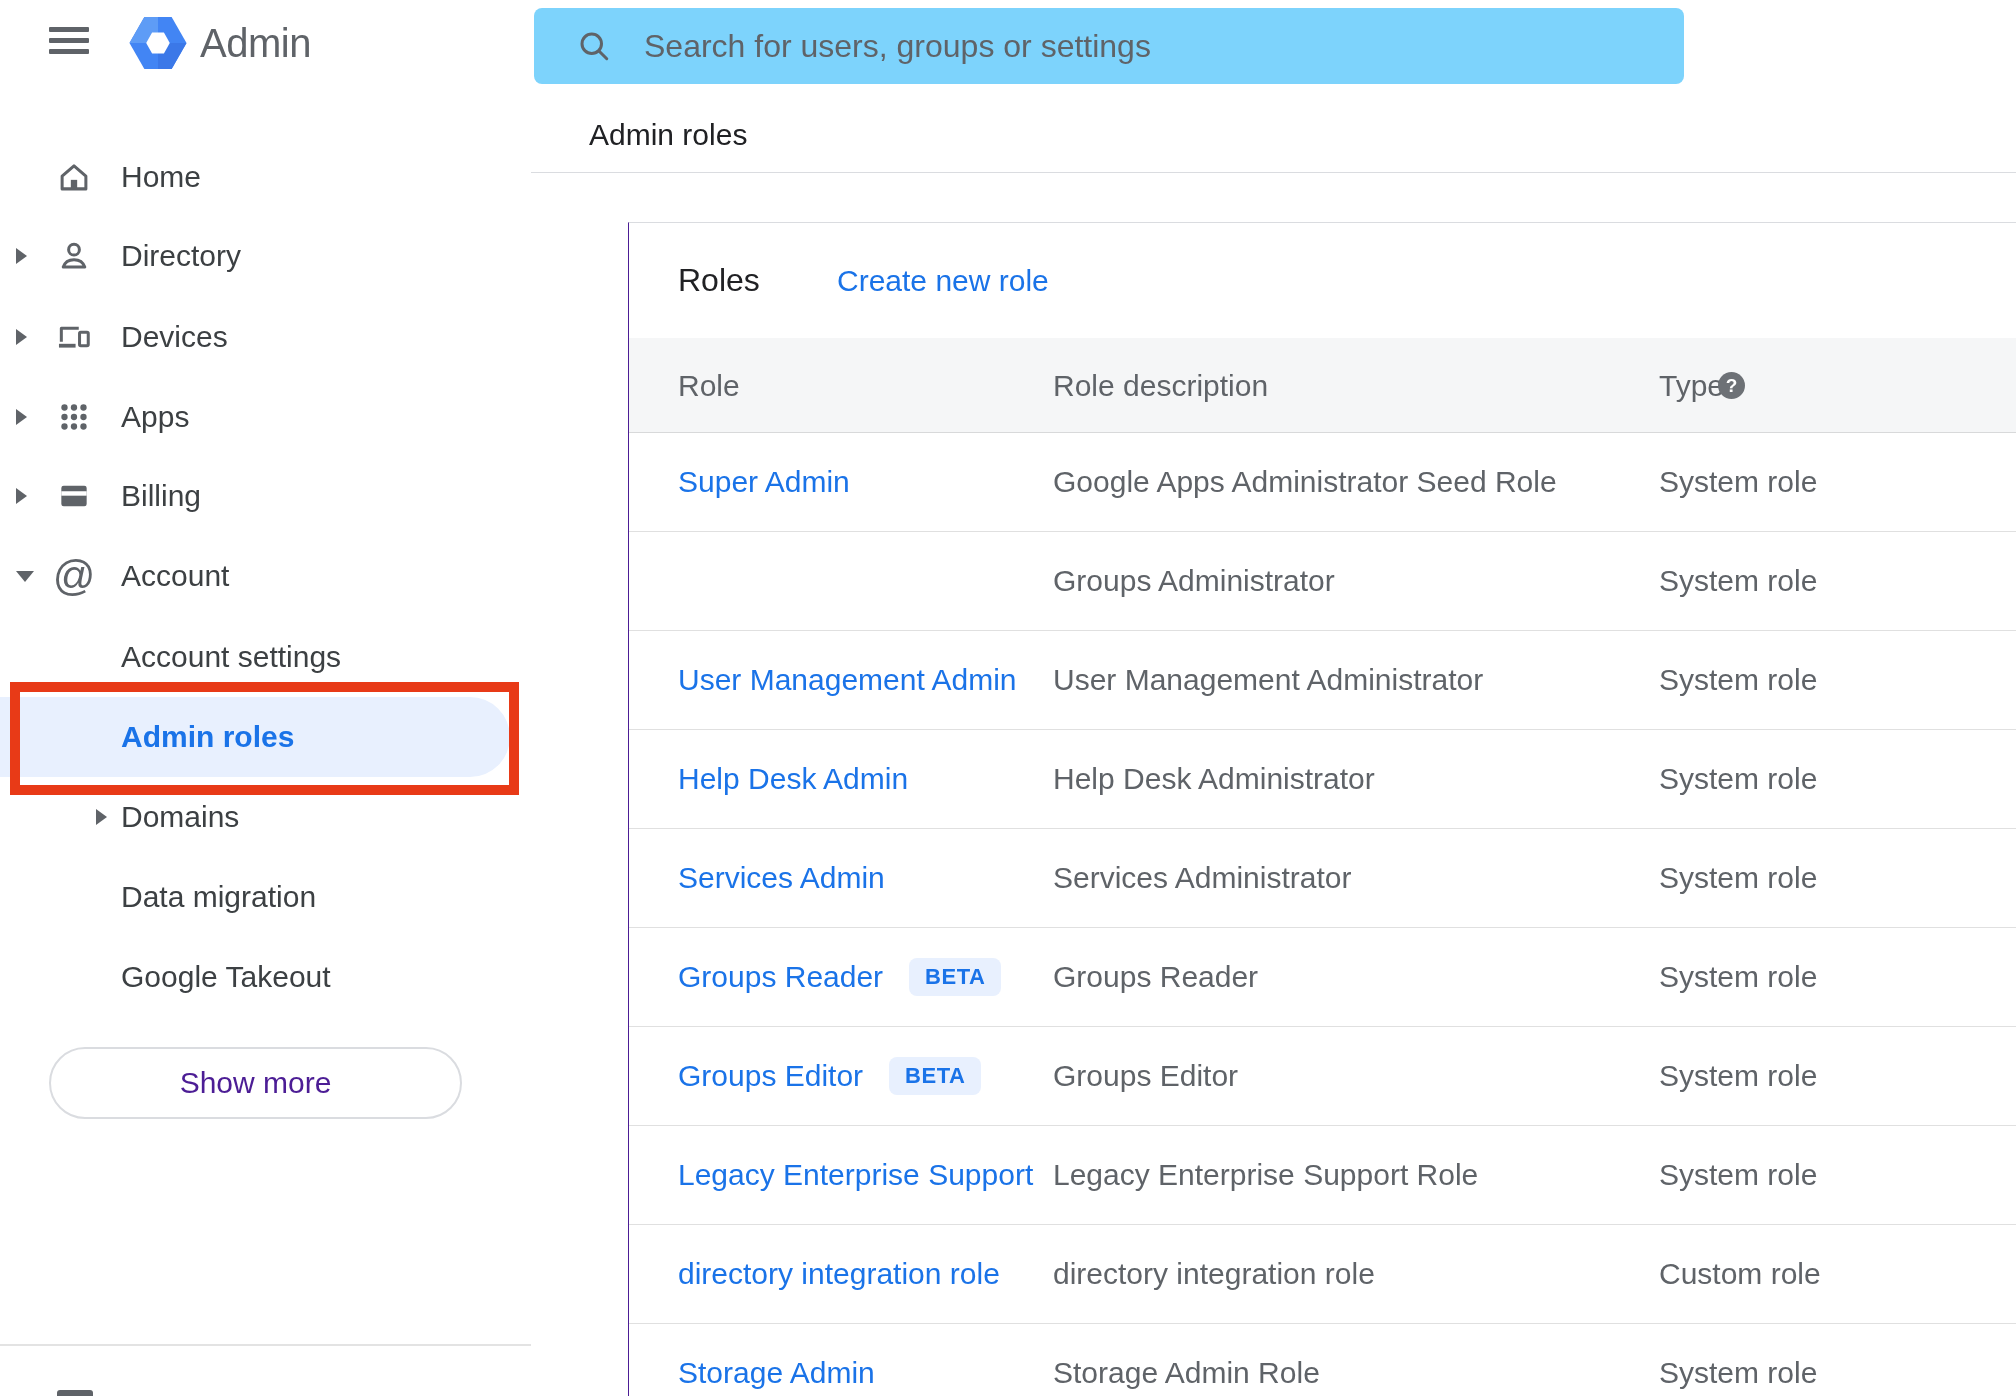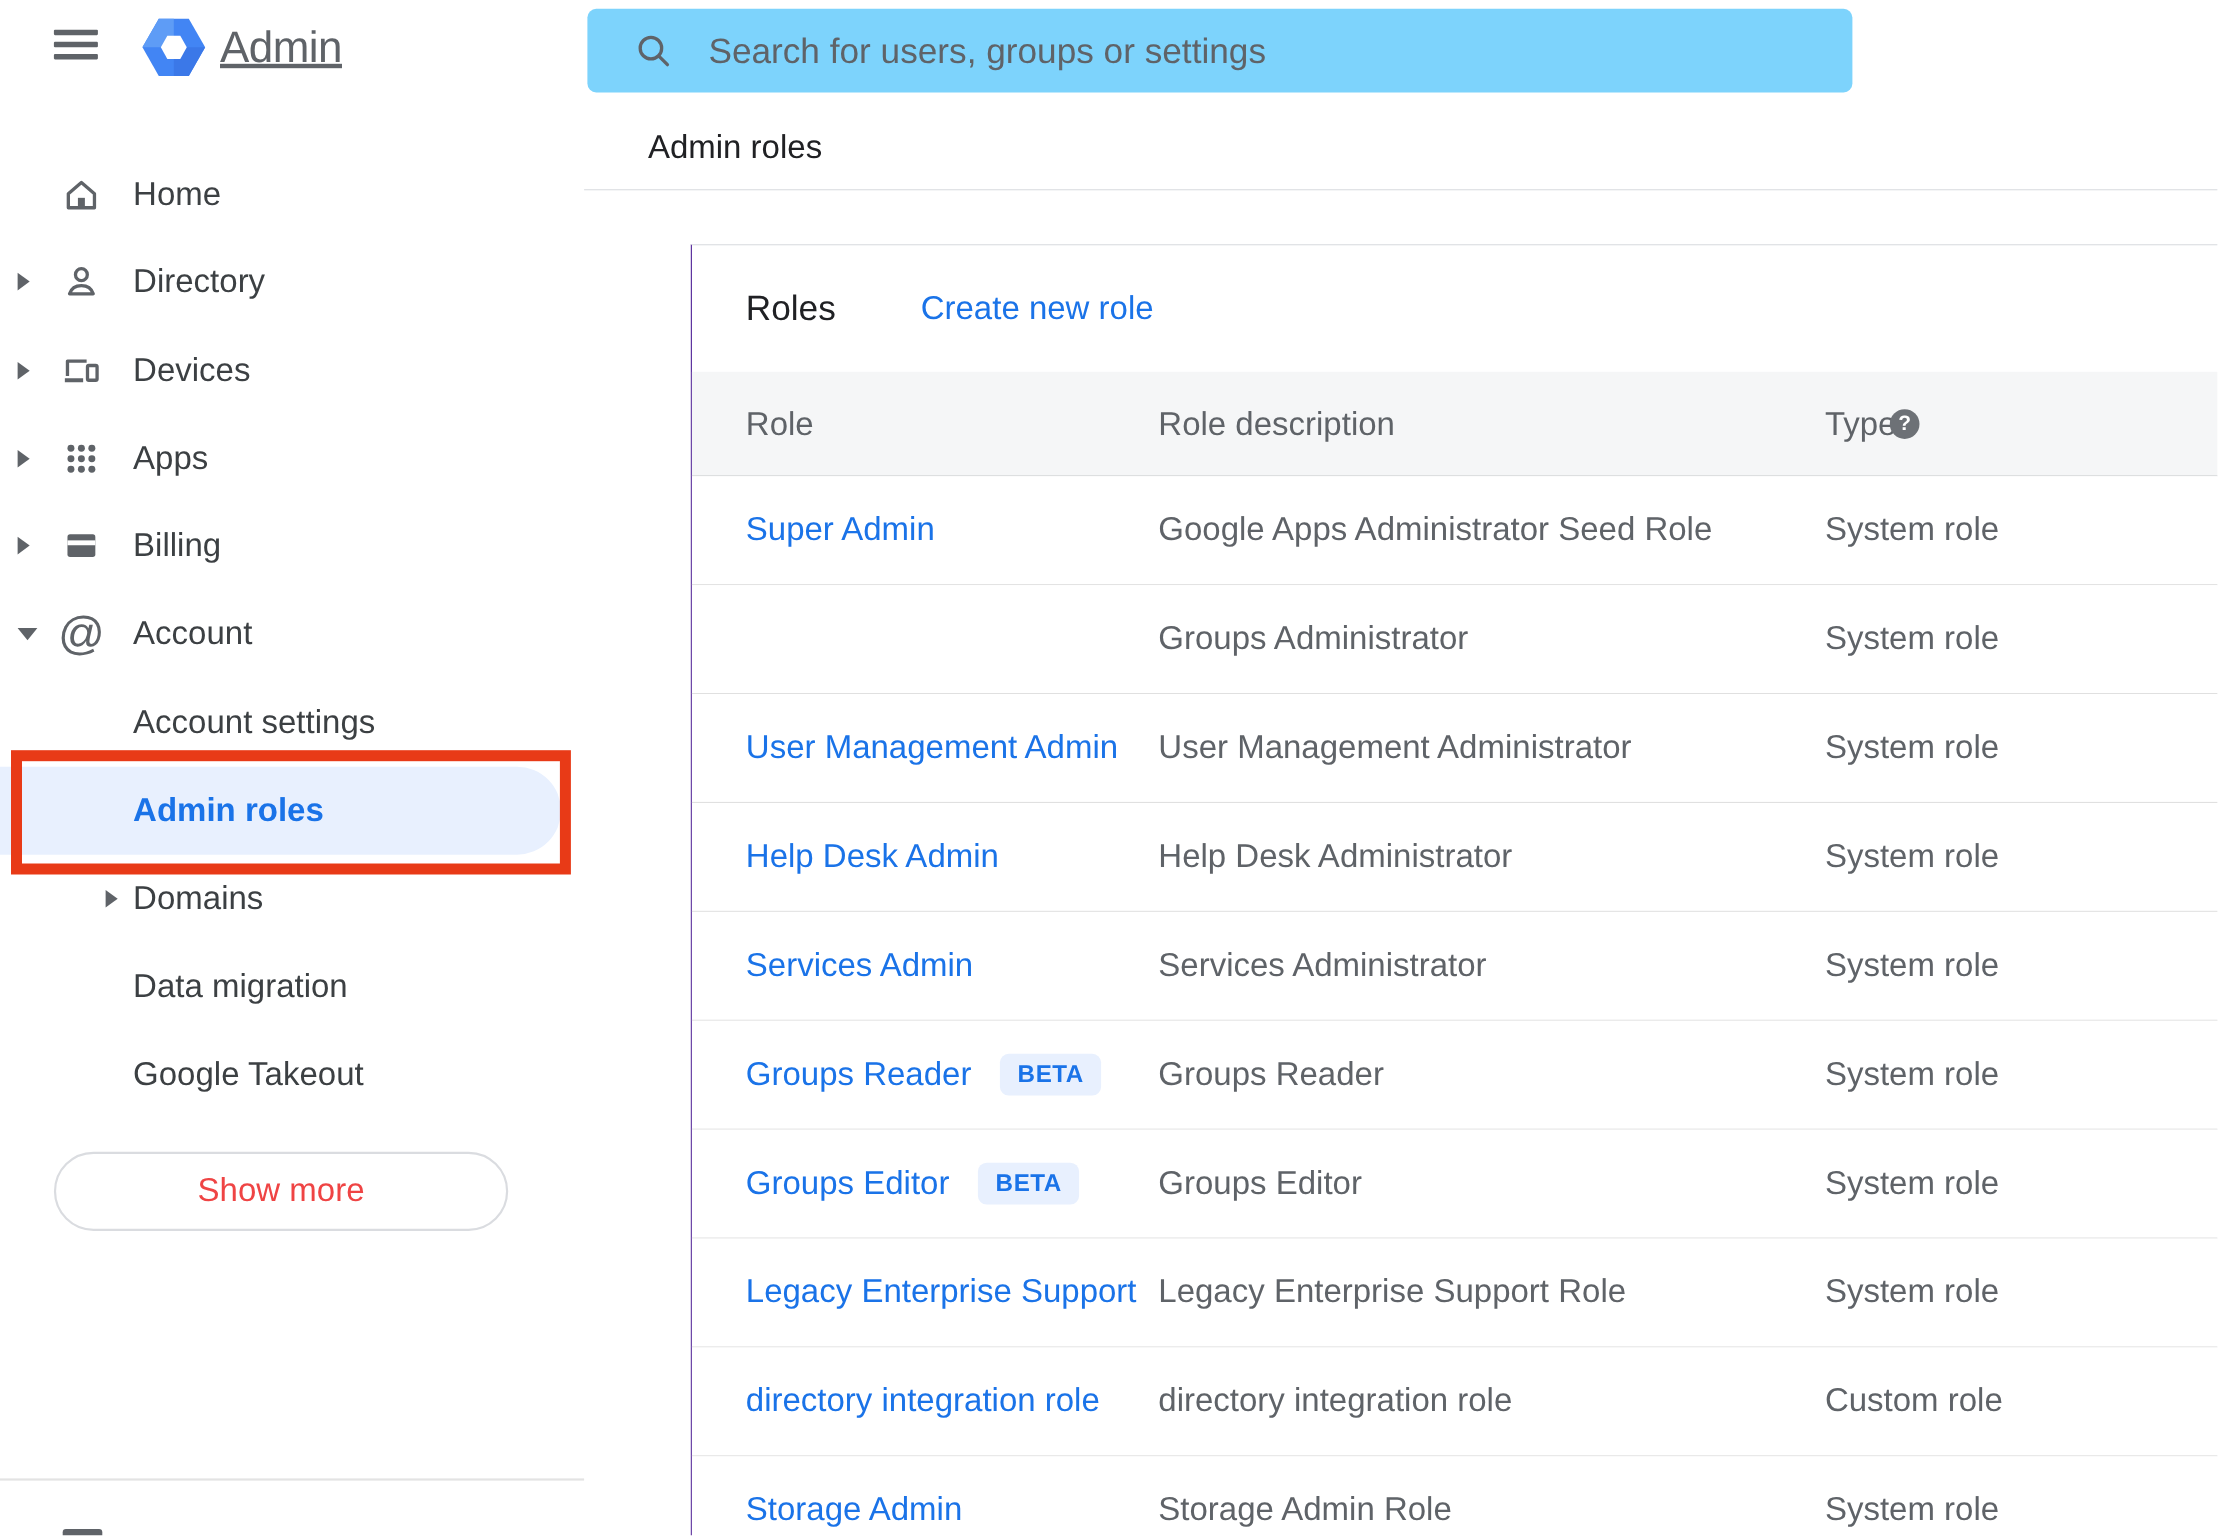--- a/index.html
+++ b/index.html
@@ -6,35 +6,35 @@
   body{
     width:2016px;height:1396px;overflow:hidden;position:relative;
     background:#fff;font-family:"Liberation Sans","DejaVu Sans",sans-serif;
     -webkit-font-smoothing:antialiased;
   }
   
   #sidebar{position:absolute;left:0;top:0;width:531px;height:1396px;background:#fff;}
   #hamburger{position:absolute;left:49px;top:27px;width:40px;height:28px;cursor:pointer;}
   #hamburger .bar{width:40px;height:5px;background:#5f6368;border-radius:1px;margin-bottom:6px;}
   #logo{position:absolute;left:127px;top:12px;width:62px;height:62px;}
-  #brand{position:absolute;left:200px;top:20px;font-size:40px;line-height:46px;color:#5f6368;letter-spacing:-0.5px;text-decoration:underline;}
+  #brand{position:absolute;left:200px;top:20px;font-size:40px;line-height:46px;color:#5f6368;letter-spacing:-0.5px;}
   .nav-item{position:absolute;left:0;width:531px;height:80px;display:flex;align-items:center;cursor:pointer;}
   .nav-item .arrow-slot{position:absolute;left:16px;width:24px;display:flex;justify-content:flex-start;}
   .nav-item.sub .arrow-slot{left:96px;}
   .tri-right{width:0;height:0;border-top:8px solid transparent;border-bottom:8px solid transparent;border-left:11px solid #5f6368;}
   .tri-down{width:0;height:0;border-left:9px solid transparent;border-right:9px solid transparent;border-top:11px solid #5f6368;}
   .nav-item .nav-icon{position:absolute;left:55px;width:38px;height:38px;display:flex;align-items:center;justify-content:center;}
   .nav-item .nav-label{position:absolute;left:121px;font-size:30px;color:#3c4043;white-space:nowrap;}
   .nav-item.selected{width:510px;background:#e8f0fe;border-radius:0 40px 40px 0;}
   .nav-item.selected .nav-label{color:#1a73e8;font-weight:700;}
   .at-glyph{font-size:42px;color:#5f6368;font-weight:500;line-height:38px;}
   #annotation-box{position:absolute;left:10px;top:682px;width:489px;height:93px;border:10px solid #e83a17;z-index:6;pointer-events:none;}
   #show-more{position:absolute;left:49px;top:1047px;width:409px;height:68px;border:2px solid #dadce0;
     border-radius:36px;background:#fff;display:flex;align-items:center;justify-content:center;
-    font-size:30px;color:#ef4444;cursor:pointer;}
+    font-size:30px;color:#4c1d95;cursor:pointer;}
   #sidebar-divider{position:absolute;left:0;top:1344px;width:531px;height:2px;background:#e3e3e3;}
   #partial-icon{position:absolute;left:57px;top:1390px;width:36px;height:6px;background:#5f6368;border-radius:3px 3px 0 0;}
   
   #searchbar{position:absolute;left:534px;top:8px;width:1150px;height:76px;background:#7dd3fc;
     border-radius:8px;display:flex;align-items:center;cursor:text;}
   #searchbar .mag{margin-left:42px;width:36px;height:36px;flex:0 0 auto;}
   #search-placeholder{margin-left:32px;font-size:32px;color:#5f6368;white-space:nowrap;}
   #breadcrumb{position:absolute;left:589px;top:116px;font-size:30px;line-height:38px;color:#202124;}
   #breadcrumb-divider{position:absolute;left:531px;top:172px;width:1485px;height:1px;background:#dadce0;}
   

